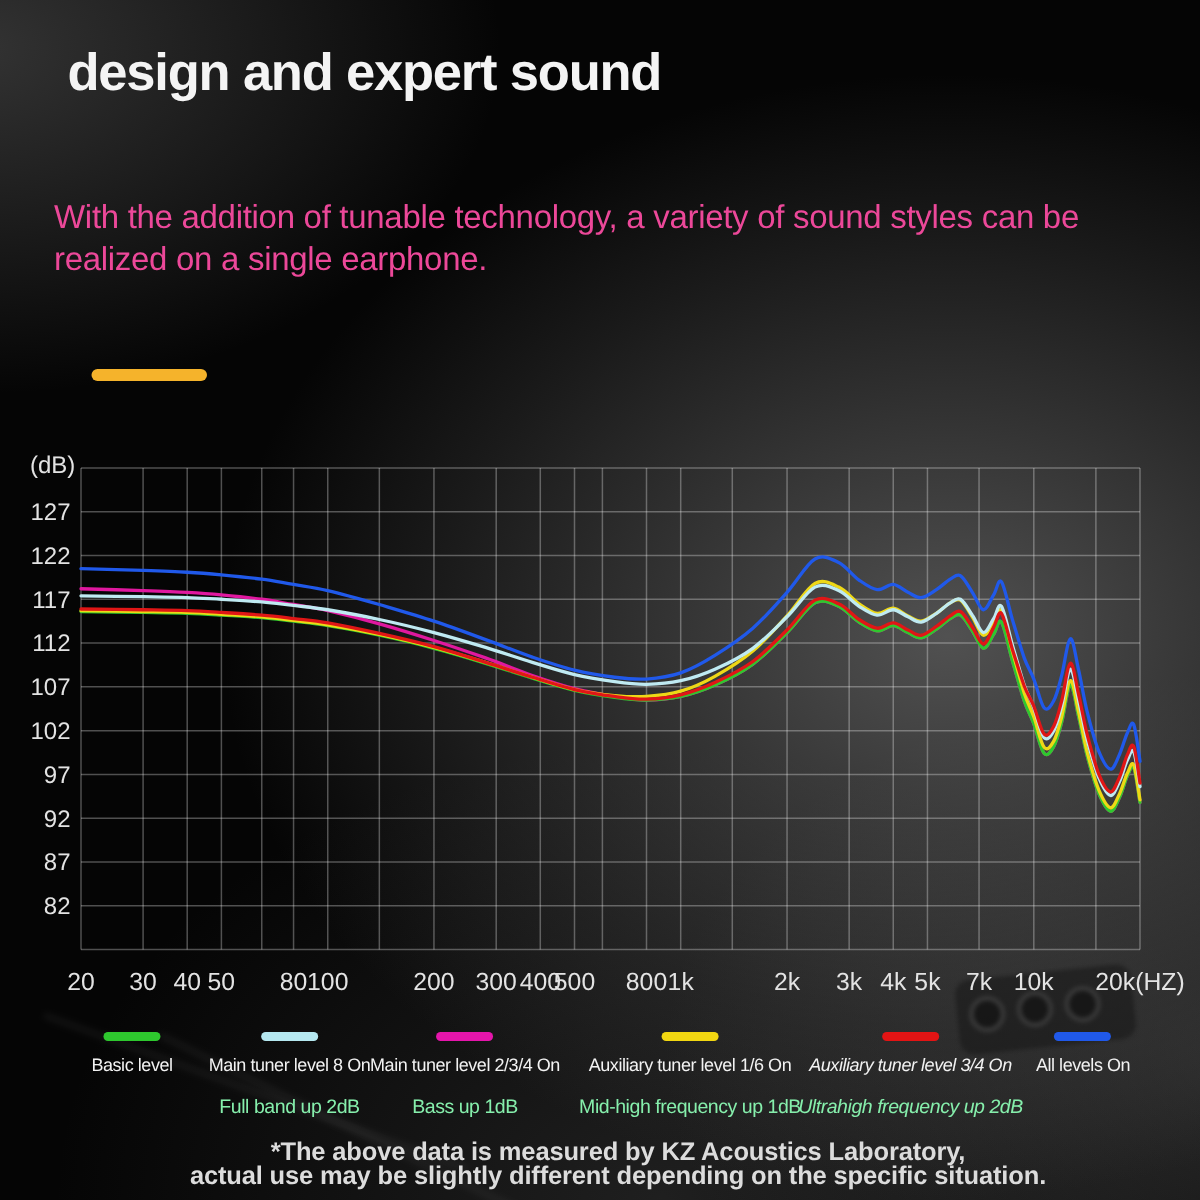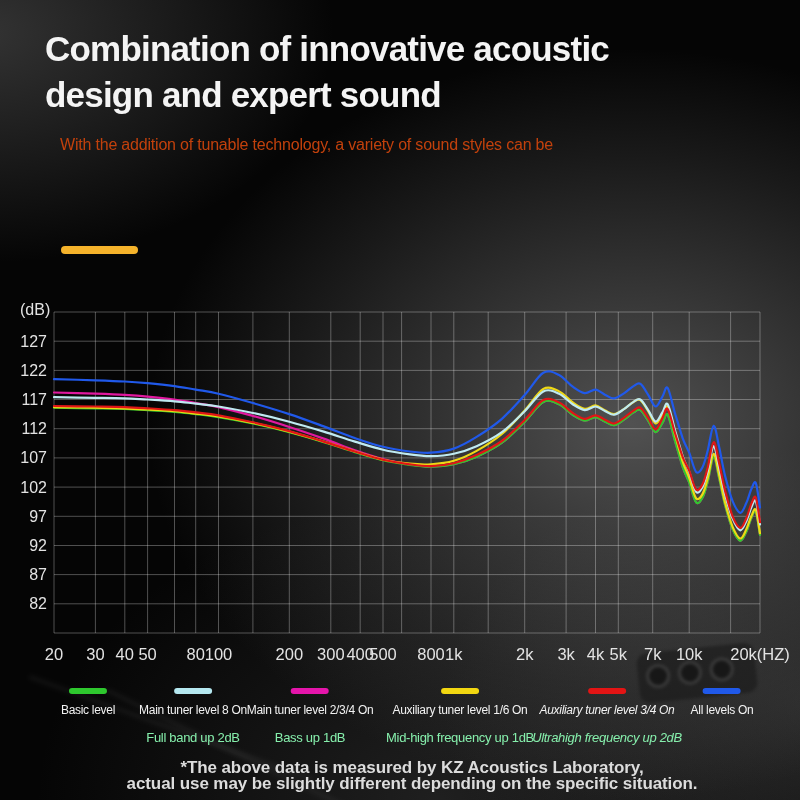--- a/index.html
+++ b/index.html
@@ -8,22 +8,22 @@
     font-family:"Liberation Sans",sans-serif;
     background:
       radial-gradient(ellipse 620px 480px at 79% 53%, rgba(128,128,128,.62), rgba(82,82,82,.28) 55%, rgba(0,0,0,0) 78%),
       radial-gradient(ellipse 520px 340px at 104% 88%, rgba(110,110,110,.35), rgba(0,0,0,0) 75%),
       radial-gradient(ellipse 560px 420px at 55% 100%, rgba(92,92,92,.30), rgba(0,0,0,0) 72%),
       radial-gradient(ellipse 500px 330px at -2% 4%, rgba(120,120,120,.40), rgba(0,0,0,0) 70%),
       #050505;
   }
   .title{position:absolute;left:45px;top:26px;color:#f4f4f4;font-weight:bold;
          font-size:35px;line-height:46px;letter-spacing:-0.8px;white-space:nowrap;}
-  .subtitle{position:absolute;left:60px;top:131px;color:#c2410c;
-            font-size:16px;line-height:28px;letter-spacing:-0.2px;white-space:nowrap;}
+  .subtitle{position:absolute;left:36px;top:131px;color:#ec4899;
+            font-size:22px;line-height:28px;letter-spacing:-0.2px;white-space:nowrap;}
   .accent-bar{position:absolute;left:61px;top:246px;width:77px;height:8px;border-radius:4px;}
   #chart-svg{position:absolute;left:0;top:0;width:800px;height:800px;}
   #chart-svg text{font-family:"Liberation Sans",sans-serif;}
   .legend{position:absolute;left:0;top:0;width:800px;height:0;}
   .legend-item{position:absolute;top:688px;transform:translateX(-50%);text-align:center;}
   .legend-swatch{width:38px;height:6px;border-radius:3px;margin:0 auto;}
   .legend-label{margin-top:9px;font-size:12px;letter-spacing:-0.3px;color:#f2f2f2;white-space:nowrap;}
   .legend-sublabel{margin-top:13px;font-size:13px;letter-spacing:-0.3px;color:#86efac;white-space:nowrap;}
   .footer{position:absolute;left:24px;right:0;top:760px;text-align:center;color:#dcdcdc;
           font-size:17px;font-weight:bold;line-height:16px;letter-spacing:-0.1px;}
@@ -41,26 +41,26 @@
 </head>
 <body>
 
 <div class="photo-module">
   <span></span><span></span><span></span>
 </div>
 <div class="cable-streak streak1"></div>
 <div class="cable-streak streak2"></div>
 
 <div class="title">
-  <div>Combination of innovative acoustic</div>
   <div>design and expert sound</div>
 </div>
 
 <div class="subtitle">
   <div>With the addition of tunable technology, a variety of sound styles can be</div>
+  <div>realized on a single earphone.</div>
 </div>
 
 <div class="accent-bar" style="background: rgb(245, 179, 43);"></div>
 
 <svg id="chart-svg" viewBox="0 0 800 800" xmlns="http://www.w3.org/2000/svg">
     <line x1="54" y1="633.0" x2="760" y2="633.0" stroke="rgba(255,255,255,0.30)" stroke-width="1"></line>
     <line x1="54" y1="603.8" x2="760" y2="603.8" stroke="rgba(255,255,255,0.30)" stroke-width="1"></line>
     <line x1="54" y1="574.6" x2="760" y2="574.6" stroke="rgba(255,255,255,0.30)" stroke-width="1"></line>
     <line x1="54" y1="545.5" x2="760" y2="545.5" stroke="rgba(255,255,255,0.30)" stroke-width="1"></line>
     <line x1="54" y1="516.3" x2="760" y2="516.3" stroke="rgba(255,255,255,0.30)" stroke-width="1"></line>

